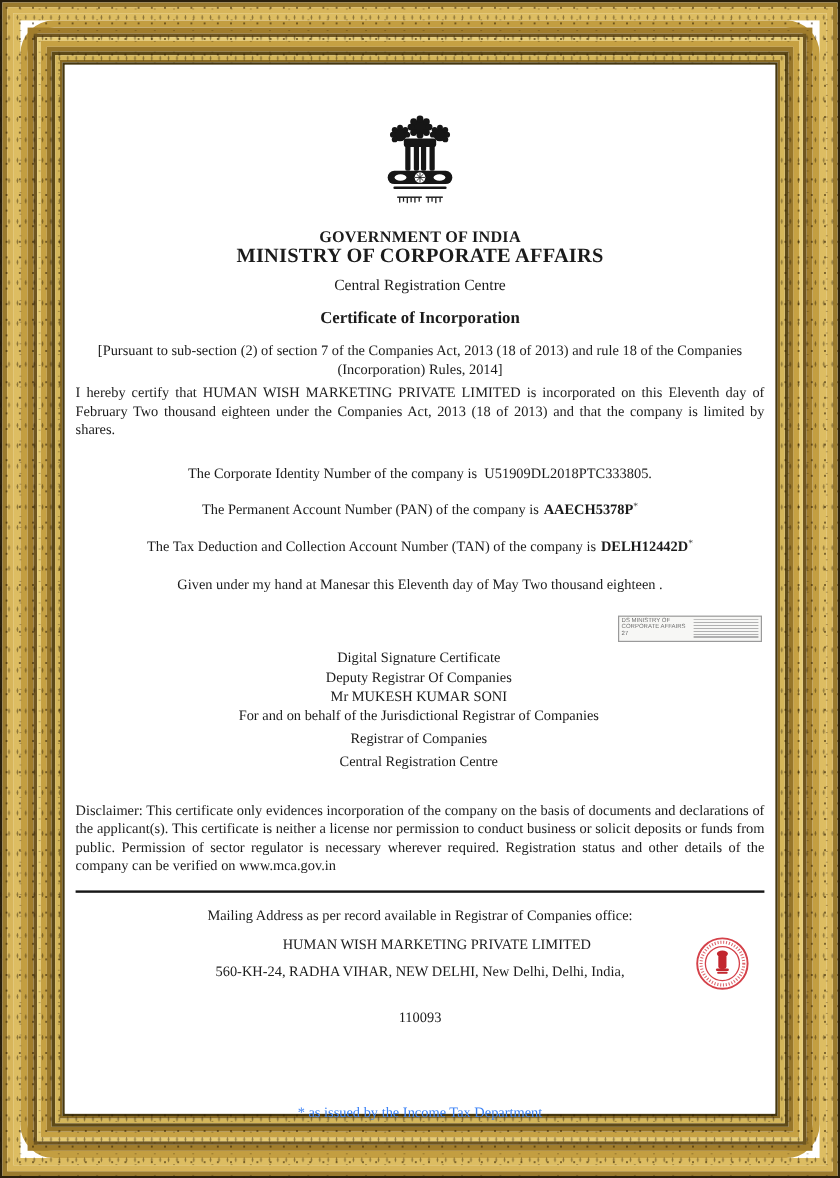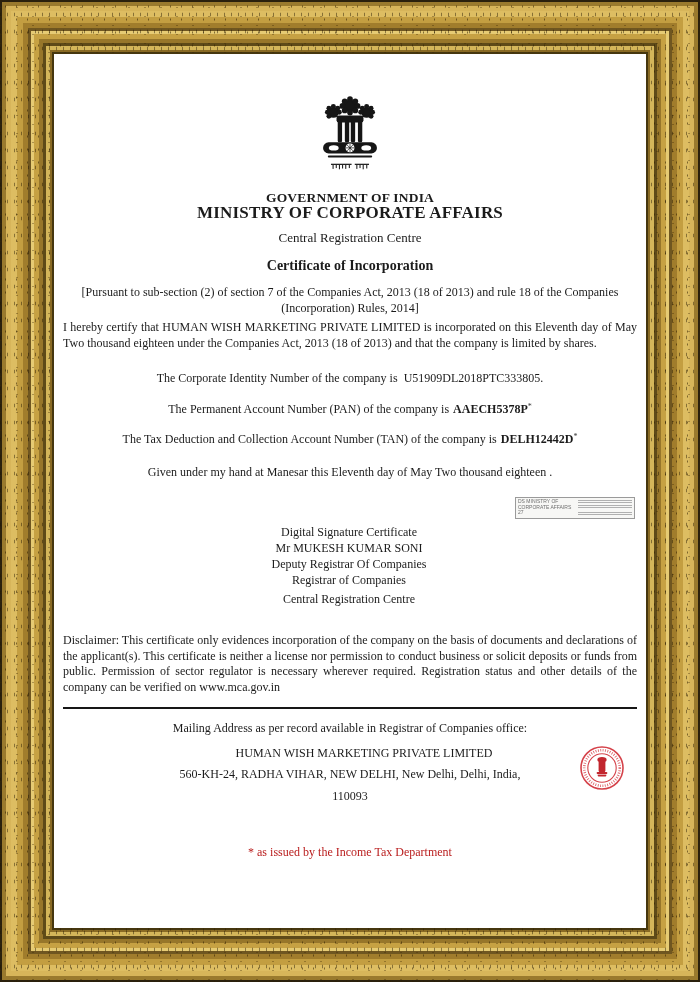--- a/index.html
+++ b/index.html
@@ -7,21 +7,21 @@
     width:700px;height:982px;overflow:hidden;position:relative;
     font-family:"Liberation Serif","DejaVu Serif",serif;color:#1b1b1b;
     background:#fff;
   }
   
   .f{height:100%;box-sizing:border-box;border-style:solid;}
   .f1{width:700px;height:982px;border-width:2px;border-color:#2a200c;}
   .f2{border-width:4px;border-color:#9a7a2e;}
   .f3{border-width:5px;border-color:#d7b55a;}
   .f4{border-width:6px;border-color:#ddbd62;}
-  .f5{border-width:6px;border-color:#c39e41;}
+  .f5{border-width:6px;border-color:#c39e41;border-radius:28px;}
   .f6{border-width:5px;border-color:#a17d2c;}
   .f7{border-width:3px;border-color:#6f5620;}
   .f8{border-width:3px;border-color:#e6cb74;}
   .f9{border-width:5px;border-color:#c6a143;}
   .f10{border-width:4px;border-color:#97762a;}
   .f11{border-width:3px;border-color:#5e4a18;}
   .f12{border-width:4px;border-color:#d4b65a;}
   .f13{border-width:2px;border-color:#8a6b24;}
   .f14{border-width:2px;border-color:#46370f;}
   
@@ -68,24 +68,24 @@
     background:repeating-linear-gradient(#b0b0b0 0 .9px, transparent .9px 2.4px);
   }
   .sig-block{text-align:center;margin-top:5px;padding-right:2px;line-height:16px;}
   .sig-block .sig-line:nth-child(5){margin-top:3px;}
   .sig-block .sig-line:nth-child(6){margin-top:3px;}
   .disclaimer{margin-top:26px;text-align:justify;}
   .rule{border:0;border-top:2px solid #161616;margin:12px 0 0 0;}
   .mailing-heading{margin-top:12px;}
   .mailing-company{margin-top:9px;margin-left:28px;}
   .mailing-addr{margin-top:6px;}
-  .mailing-zip{margin-top:6px;}
+  .mailing-zip{margin-top:24px;}
   .mailing-section{position:relative;}
   .roc-seal{position:absolute;right:12px;top:24px;width:46px;height:46px;}
-  .footnote{margin-top:41px;color:#b91c1c;}
+  .footnote{margin-top:63px;color:#3b82f6;}
   p{margin:0;text-align:center;}
 </style>
 </head>
 <body>
 
 <div class="f f1">
  <div class="f f2">
       <div class="f f3">
         <div class="f f4">
           <div class="f f5">
@@ -169,39 +169,40 @@
         </g>
       </svg>
     </div>
 
     <div class="center gov-line">GOVERNMENT OF INDIA</div>
     <div class="center ministry-line">MINISTRY OF CORPORATE AFFAIRS</div>
     <div class="center centre-line">Central Registration Centre</div>
     <div class="center cert-title">Certificate of Incorporation</div>
 
     <p class="pursuant">[Pursuant to sub-section (2) of section 7 of the Companies Act, 2013 (18 of 2013) and rule 18 of the Companies (Incorporation) Rules, 2014]</p>
-    <p class="certify">I hereby certify that HUMAN WISH MARKETING PRIVATE LIMITED is incorporated on this Eleventh day of May Two thousand eighteen under the Companies Act, 2013 (18 of 2013) and that the company is limited by shares.</p>
+    <p class="certify">I hereby certify that HUMAN WISH MARKETING PRIVATE LIMITED is incorporated on this Eleventh day of February Two thousand eighteen under the Companies Act, 2013 (18 of 2013) and that the company is limited by shares.</p>
 
     <p class="fact-line first"><span>The Corporate Identity Number of the company is</span><span class="val">U51909DL2018PTC333805.</span></p>
 
     <p class="fact-line"><span>The Permanent Account Number (PAN) of the company is</span><span class="valb">AAECH5378P</span><span class="sup">*</span></p>
 
     <p class="fact-line"><span>The Tax Deduction and Collection Account Number (TAN) of the company is</span><span class="valb">DELH12442D</span><span class="sup">*</span></p>
 
     <p class="given">Given under my hand at Manesar this Eleventh day of May Two thousand eighteen .</p>
 
     <div class="ds-box">
       <div class="ds-left">DS MINISTRY OF CORPORATE AFFAIRS 27</div>
       <div class="ds-right"></div>
     </div>
 
     <div class="sig-block">
       <div class="sig-line">Digital Signature Certificate</div>
+      <div class="sig-line">Deputy Registrar Of Companies</div>
       <div class="sig-line">Mr MUKESH KUMAR SONI</div>
-      <div class="sig-line">Deputy Registrar Of Companies</div>
+      <div class="sig-line">For and on behalf of the Jurisdictional Registrar of Companies</div>
       <div class="sig-line">Registrar of Companies</div>
       <div class="sig-line">Central Registration Centre</div>
     </div>
 
     <p class="disclaimer">Disclaimer: This certificate only evidences incorporation of the company on the basis of documents and declarations of the applicant(s). This certificate is neither a license nor permission to conduct business or solicit deposits or funds from public. Permission of sector regulator is necessary wherever required. Registration status and other details of the company can be verified on www.mca.gov.in</p>
 
     <hr class="rule">
 
     <div class="mailing-section">
       <p class="mailing-heading">Mailing Address as per record available in Registrar of Companies office:</p>

